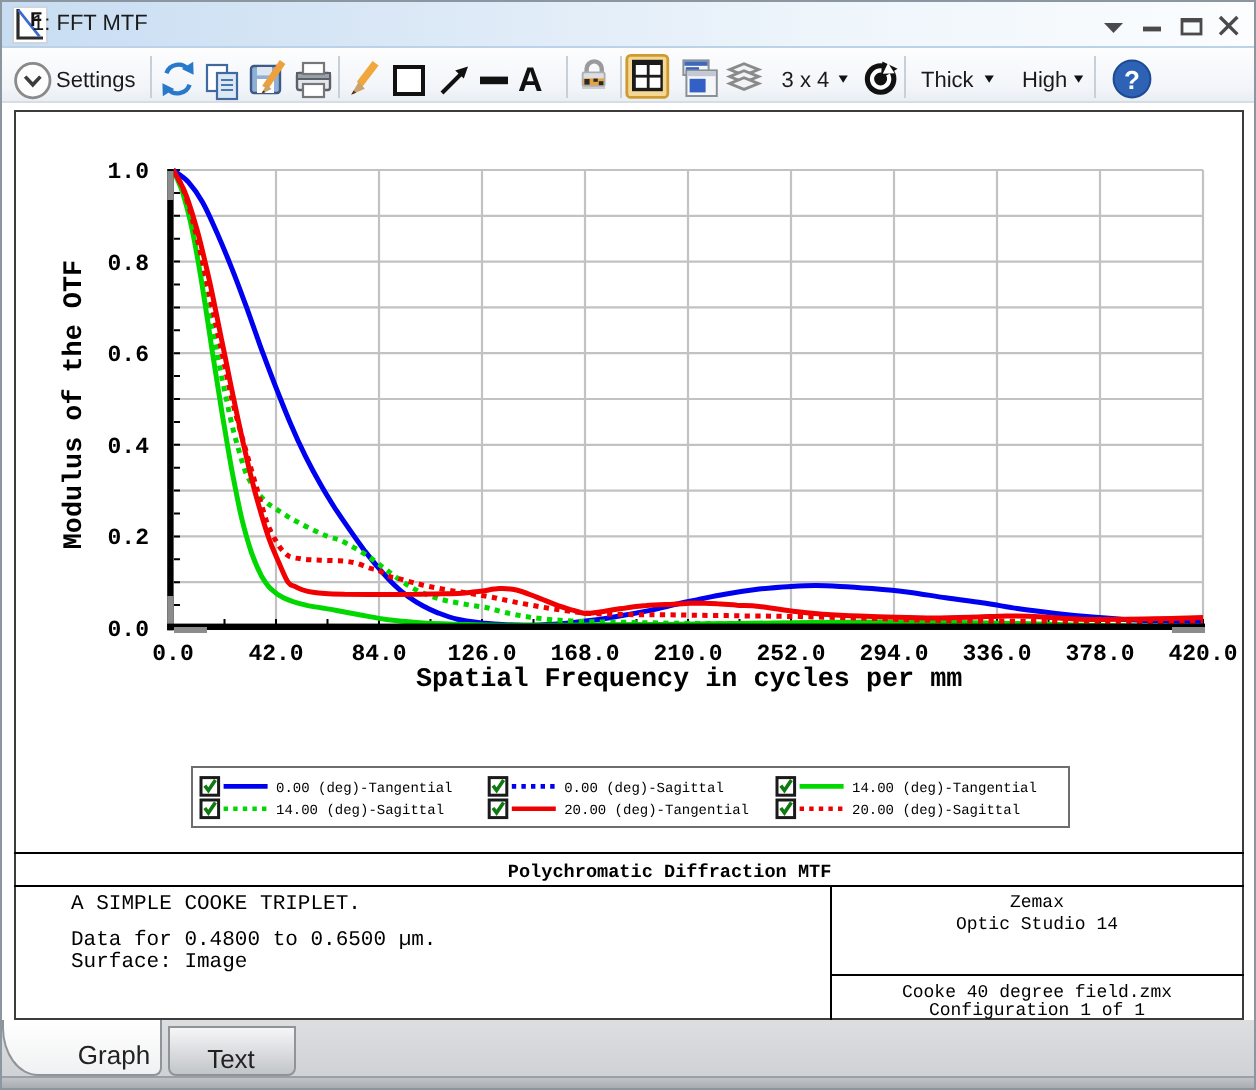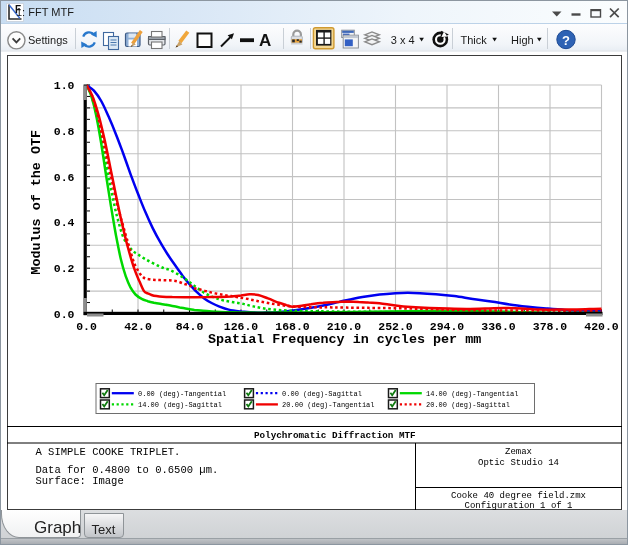--- a/index.html
+++ b/index.html
@@ -24,22 +24,22 @@
 .nfo2 { font-family:"Liberation Mono", monospace; font-size:9px; fill:#000; }
 .cv { fill:none; stroke-width:2.5; stroke-linecap:butt; stroke-linejoin:round; }
 #tabstrip { position:absolute; left:0; top:509px; width:626px; height:34px;
   background:linear-gradient(180deg,#dcdee0 0%,#cdd0d3 100%); }
 #botband { position:absolute; left:0; top:28px; width:626px; height:6px;
   background:linear-gradient(180deg,#c0c3c7,#a9adb2); border-top:1px solid #9aa0a5; }
 #tabgraph { position:absolute; left:0px; top:0px; width:80px; height:28px;
   background:linear-gradient(180deg,#ffffff,#f0f1f2);
   border-right:1px solid #8f9498; border-bottom:1px solid #8f9498; border-left:1px solid #8f9498;
   border-bottom-left-radius:18px 24px; border-bottom-right-radius:4px;
-  font-size:17px; color:#222; text-align:center; line-height:35px; padding-left:32px; }
-#tabtext { position:absolute; left:82.5px; top:2.5px; width:40px; height:25.5px;
+  font-size:13px; color:#222; text-align:center; line-height:35px; padding-left:32px; }
+#tabtext { position:absolute; left:82.5px; top:2.5px; width:64px; height:25.5px;
   background:linear-gradient(180deg,#f6f6f7,#c2c5c9);
   border:1px solid #8f9498; border-radius:0 0 4px 4px;
   font-size:13px; color:#222; text-align:center; line-height:31px; }
 </style></head>
 <body>
 <div id="titlebar">
 <svg id="ticon" width="18" height="19" viewBox="0 0 18 19">
 <rect x="0.5" y="0.5" width="17" height="18" fill="#fff" stroke="#ccd5e0" stroke-width="1"></rect>
 <path d="M3 1.5 V16 H15.5" stroke="#2b2b2b" stroke-width="1.6" fill="none"></path>
 <path d="M3.2 2 L13.8 15.3" stroke="#3a6bd0" stroke-width="1.4"></path>

